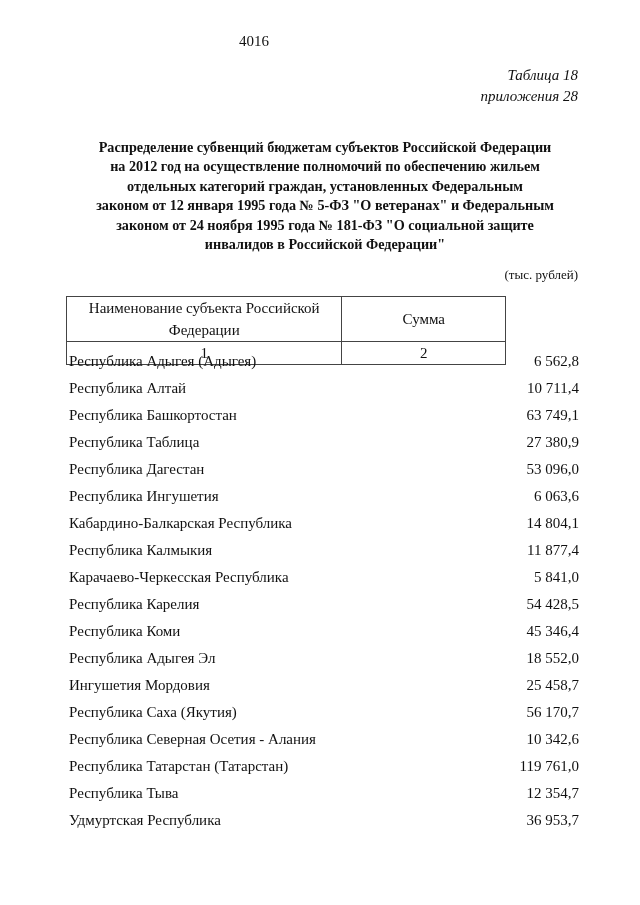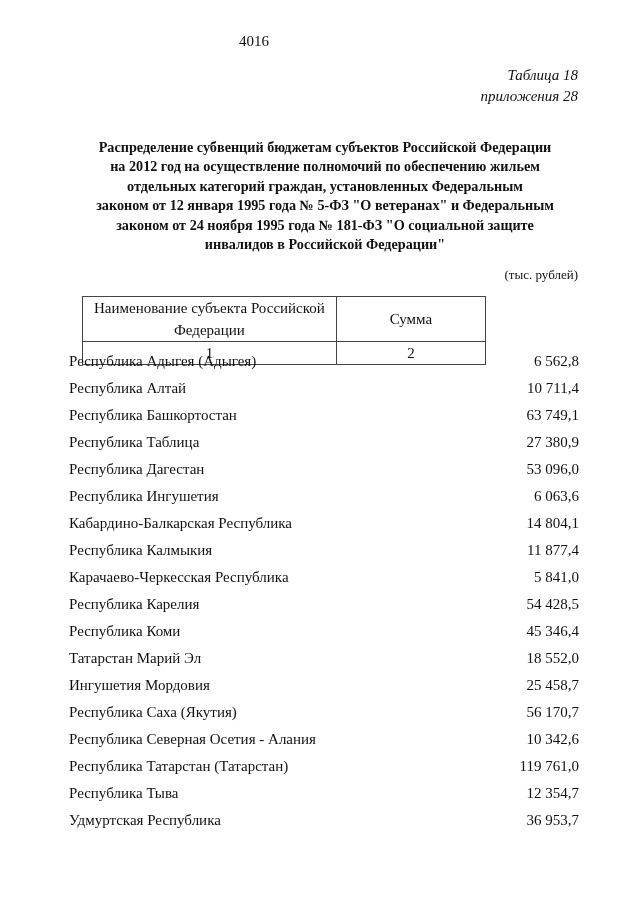--- a/index.html
+++ b/index.html
@@ -45,24 +45,23 @@
     .units {
       position: absolute;
       top: 267px;
       right: 62px;
       font-size: 13px;
     }
     .header-table {
       position: absolute;
       top: 296px;
       left: 66px;
-      width: 404px;
+      width: 440px;
       border-collapse: collapse;
       font-size: 15px;
-      margin-left: 16px;
     }
     .header-table td {
       border: 1px solid #444;
       text-align: center;
       padding: 0;
       height: 22px;
       line-height: 22px;
     }
     .header-table td.col1 { width: 319px; }
     .header-table td.col2 { width: 192px; }
@@ -156,21 +155,21 @@
     </div>
   <div class="row">
       <span>Республика Карелия</span>
       <span class="amount">54 428,5</span>
     </div>
   <div class="row">
       <span>Республика Коми</span>
       <span class="amount">45 346,4</span>
     </div>
   <div class="row">
-      <span>Татарстан Марий Эл</span>
+      <span>Республика Адыгея Эл</span>
       <span class="amount">18 552,0</span>
     </div>
   <div class="row">
       <span>Ингушетия Мордовия</span>
       <span class="amount">25 458,7</span>
     </div>
   <div class="row">
       <span>Республика Саха (Якутия)</span>
       <span class="amount">56 170,7</span>
     </div>

